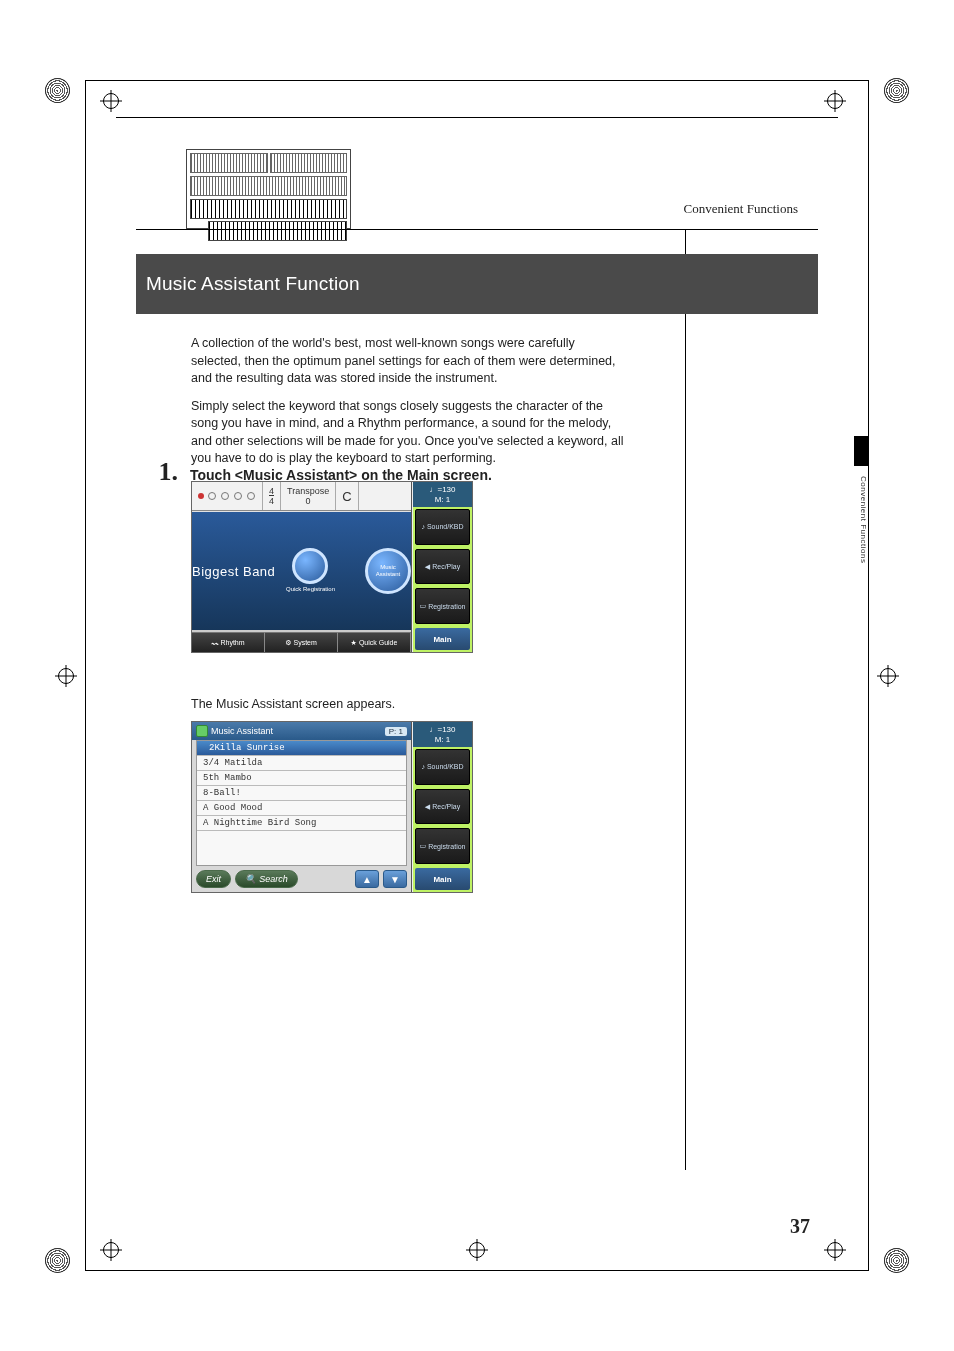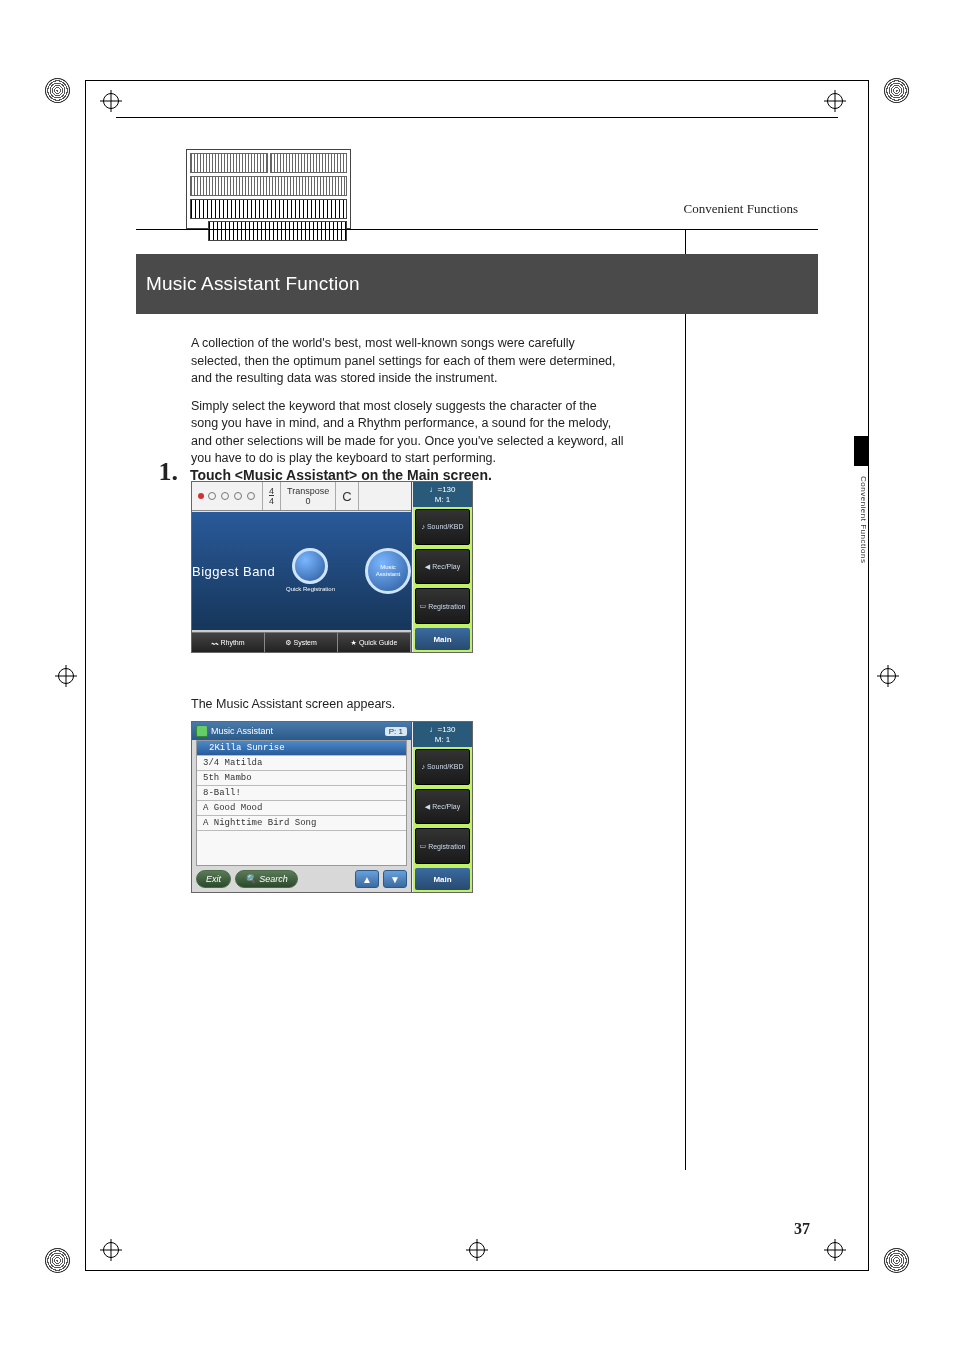--- a/index.html
+++ b/index.html
@@ -427,21 +427,21 @@
     writing-mode: vertical-rl;
     text-orientation: mixed;
     font-family: Arial, sans-serif;
     letter-spacing: .5px;
   }
 
   .page-num {
     position: absolute;
     bottom: 32px;
     right: 58px;
-    font-size: 16px;
+    font-size: 20px;
     font-weight: bold;
     font-family: Georgia, serif;
   }
 </style>
 </head>
 <body>
 
 <div class="reg-corner reg-tl"></div>
 <div class="reg-corner reg-tr"></div>
 <div class="reg-corner reg-bl"></div>
@@ -485,21 +485,21 @@
   </div>
 
   <div class="page-title-right">Convenient Functions</div>
   <div class="content-rule"></div>
   <div class="vline"></div>
 
   <div class="section-bar">Music Assistant Function</div>
 
   <div class="main-col">
     <div class="para">A collection of the world's best, most well-known songs were carefully selected, then the optimum panel settings for each of them were determined, and the resulting data was stored inside the instrument.</div>
-    <div class="para">Simply select the keyword that most closely suggests the character of the song you have in mind, and a Rhythm performance, a sound for the melody, and other selections will be made for you. Once you've selected a keyword, all you have to do is play the keyboard to start performing.</div>
+    <div class="para">Simply select the keyword that songs closely suggests the character of the song you have in mind, and a Rhythm performance, a sound for the melody, and other selections will be made for you. Once you've selected a keyword, all you have to do is play the keyboard to start performing.</div>
   </div>
 
   <div class="step step-1">
     <div class="step-num">1.</div>
     <div class="step-txt">Touch &lt;Music Assistant&gt; on the Main screen.</div>
   </div>
 
   <div class="screenshot shot-1">
     <div class="shot-main">
       <div class="shot-status">

